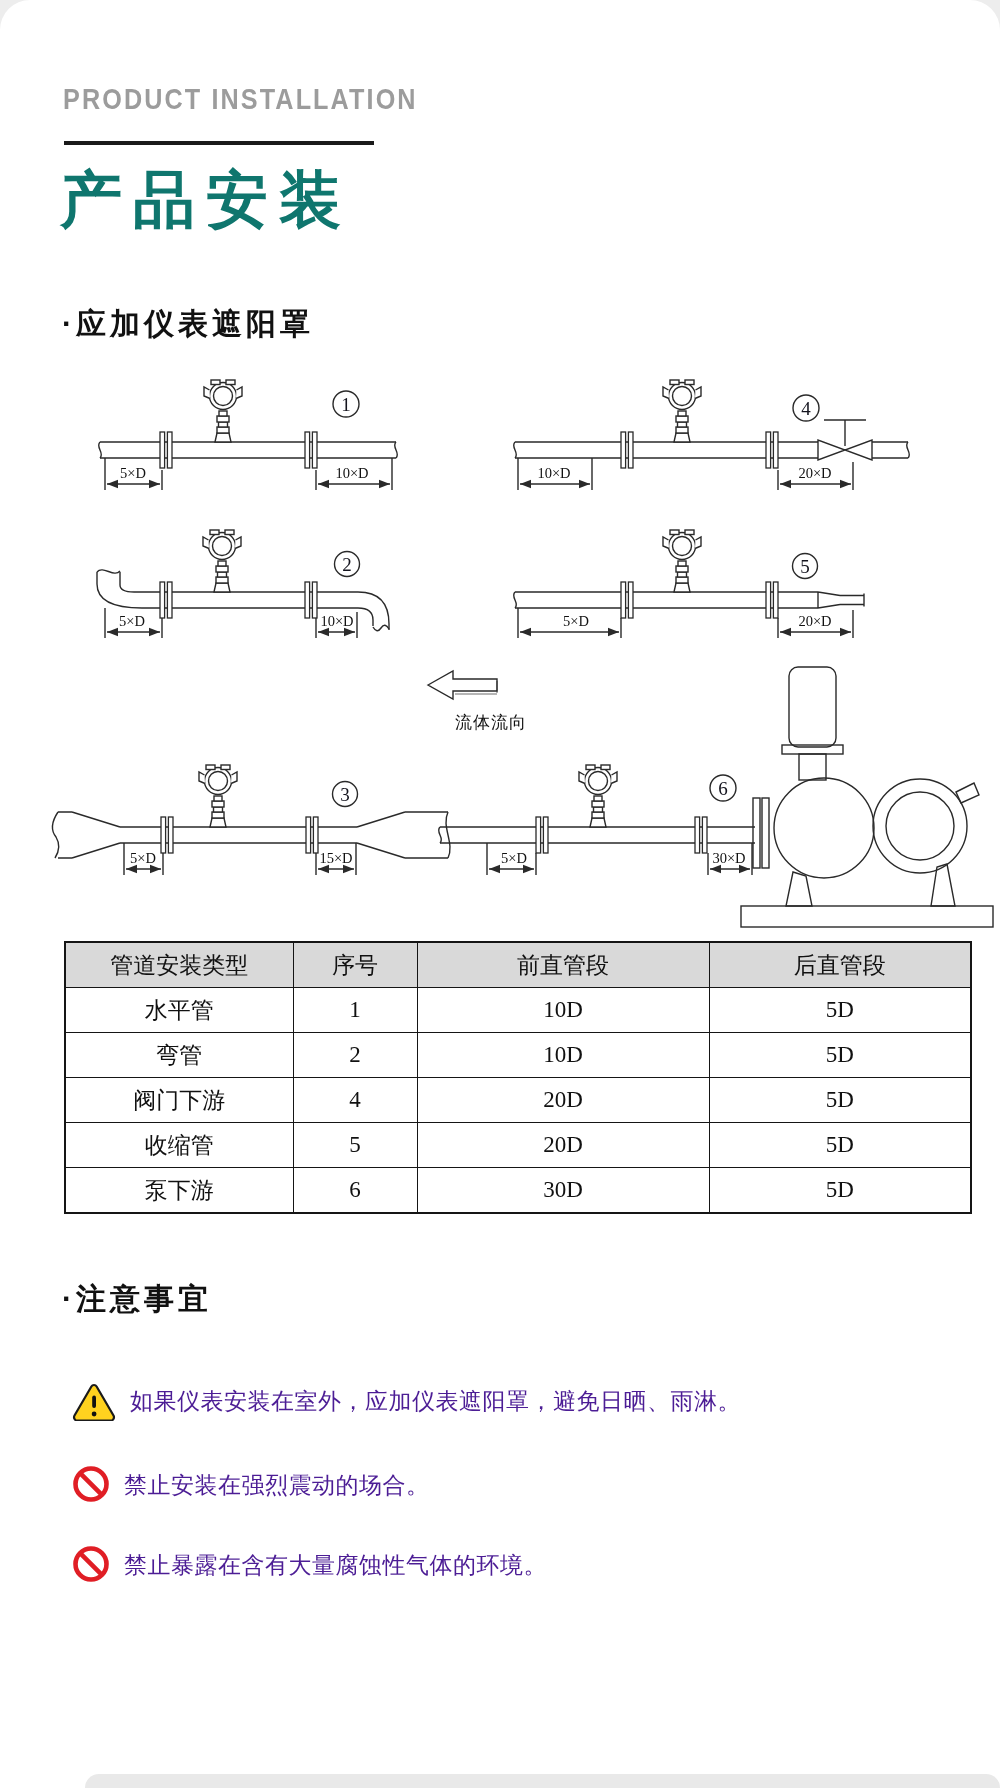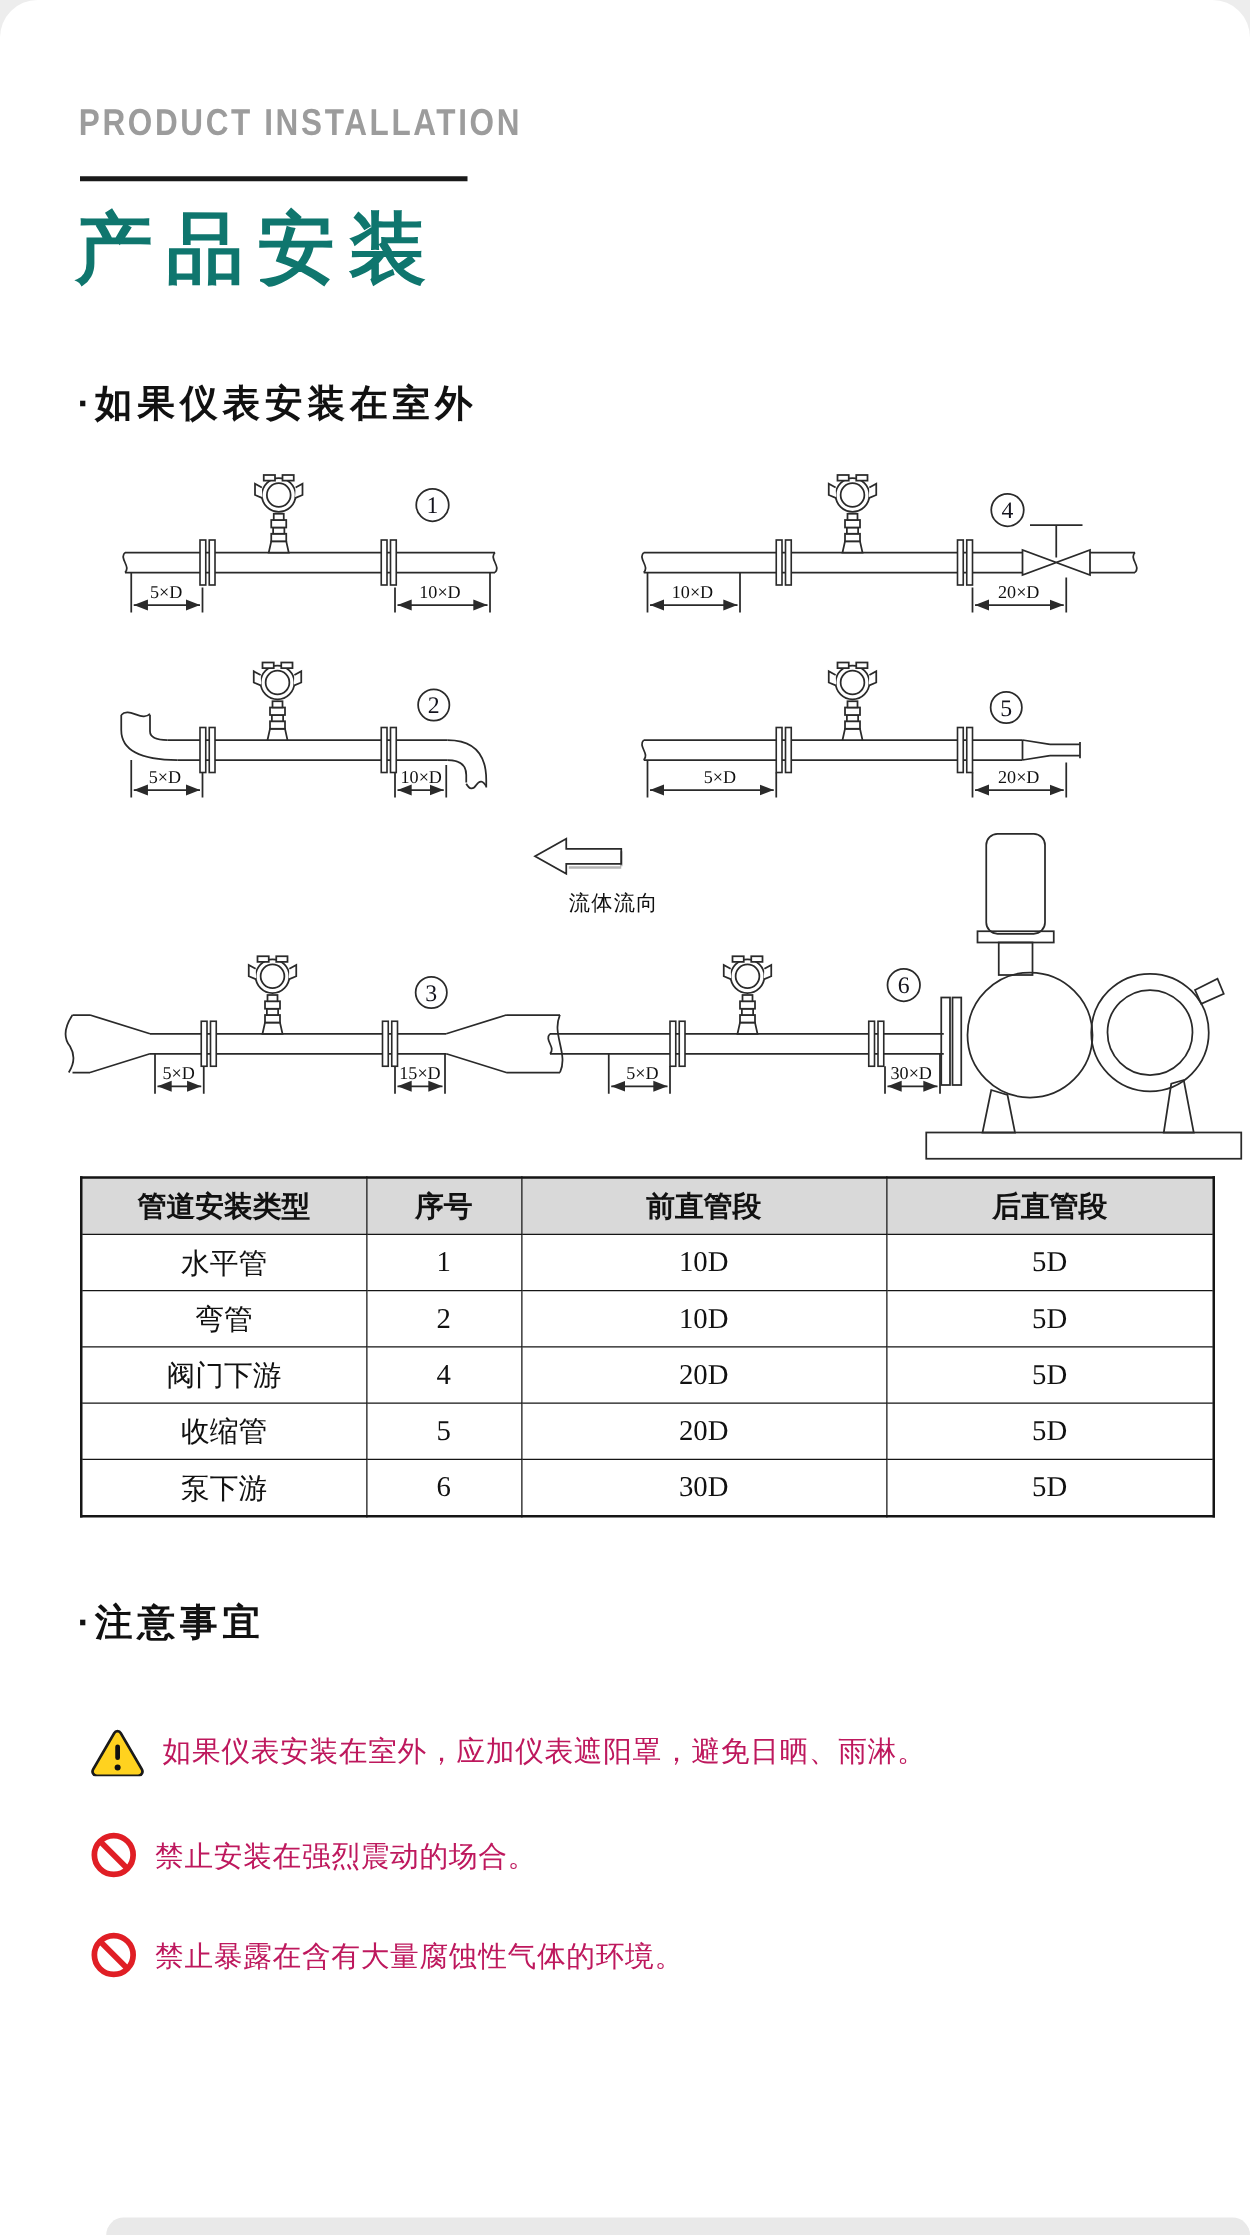--- a/index.html
+++ b/index.html
@@ -48,45 +48,45 @@
   
   table.pipe-table{
     position:absolute;left:64px;top:941px;border-collapse:collapse;
     font-family:"Liberation Serif","DejaVu Serif",serif;font-size:23px;color:#111;
     border:2.5px solid #151515;table-layout:fixed;
   }
   .pipe-table th,.pipe-table td{
     border:1.6px solid #151515;text-align:center;vertical-align:middle;
     padding:0;font-weight:400;
   }
-  .pipe-table th{background:#d9d9d9;height:44px;font-weight:bold;}
+  .pipe-table th{background:#d9d9d9;height:44px;}
   .pipe-table td{height:44px;background:#fff;}
 
   
   .note{position:absolute;left:72px;display:flex;align-items:flex-start;gap:14px;}
-  .note .txt{font-size:23px;color:#be185d;line-height:40px;letter-spacing:.5px;}
+  .note .txt{font-size:23px;color:#4c1d95;line-height:40px;letter-spacing:.5px;}
   .note.wrap .txt{line-height:47px;width:862px;}
   .note .ic{flex:0 0 auto;}
   .note.wrap .ic{margin-top:4px;}
 
   .next-card{
     position:absolute;left:85px;top:1774px;width:915px;height:14px;
     background:#e9e9e9;border-radius:14px 14px 0 0;
   }
 </style>
 </head>
 <body>
 
 <div class="card">
 
   <div class="abs eyebrow">PRODUCT INSTALLATION</div>
   <div class="abs rule"></div>
   <div class="abs page-title">产品安装</div>
 
-  <div class="abs sec-heading h-diagram">·如果仪表安装在室外</div>
+  <div class="abs sec-heading h-diagram">·应加仪表遮阳罩</div>
 
   <svg class="abs diagrams" viewBox="0 0 1000 940" xmlns="http://www.w3.org/2000/svg">
     <defs>
       <marker id="arr" viewBox="0 0 10 10" refX="9" refY="5" markerWidth="9" markerHeight="9" orient="auto-start-reverse">
         <path d="M0,1.5 L9,5 L0,8.5 Z" fill="#2a2a2a"></path>
       </marker>
       <g id="meter" fill="#fff" stroke="#2a2a2a" stroke-width="1.4">
         <path d="M-8,0 L-6,-9 L6,-9 L8,0 Z"></path>
         <rect x="-6" y="-15" width="12" height="6"></rect>
         <rect x="-4.5" y="-20" width="9" height="5"></rect>

